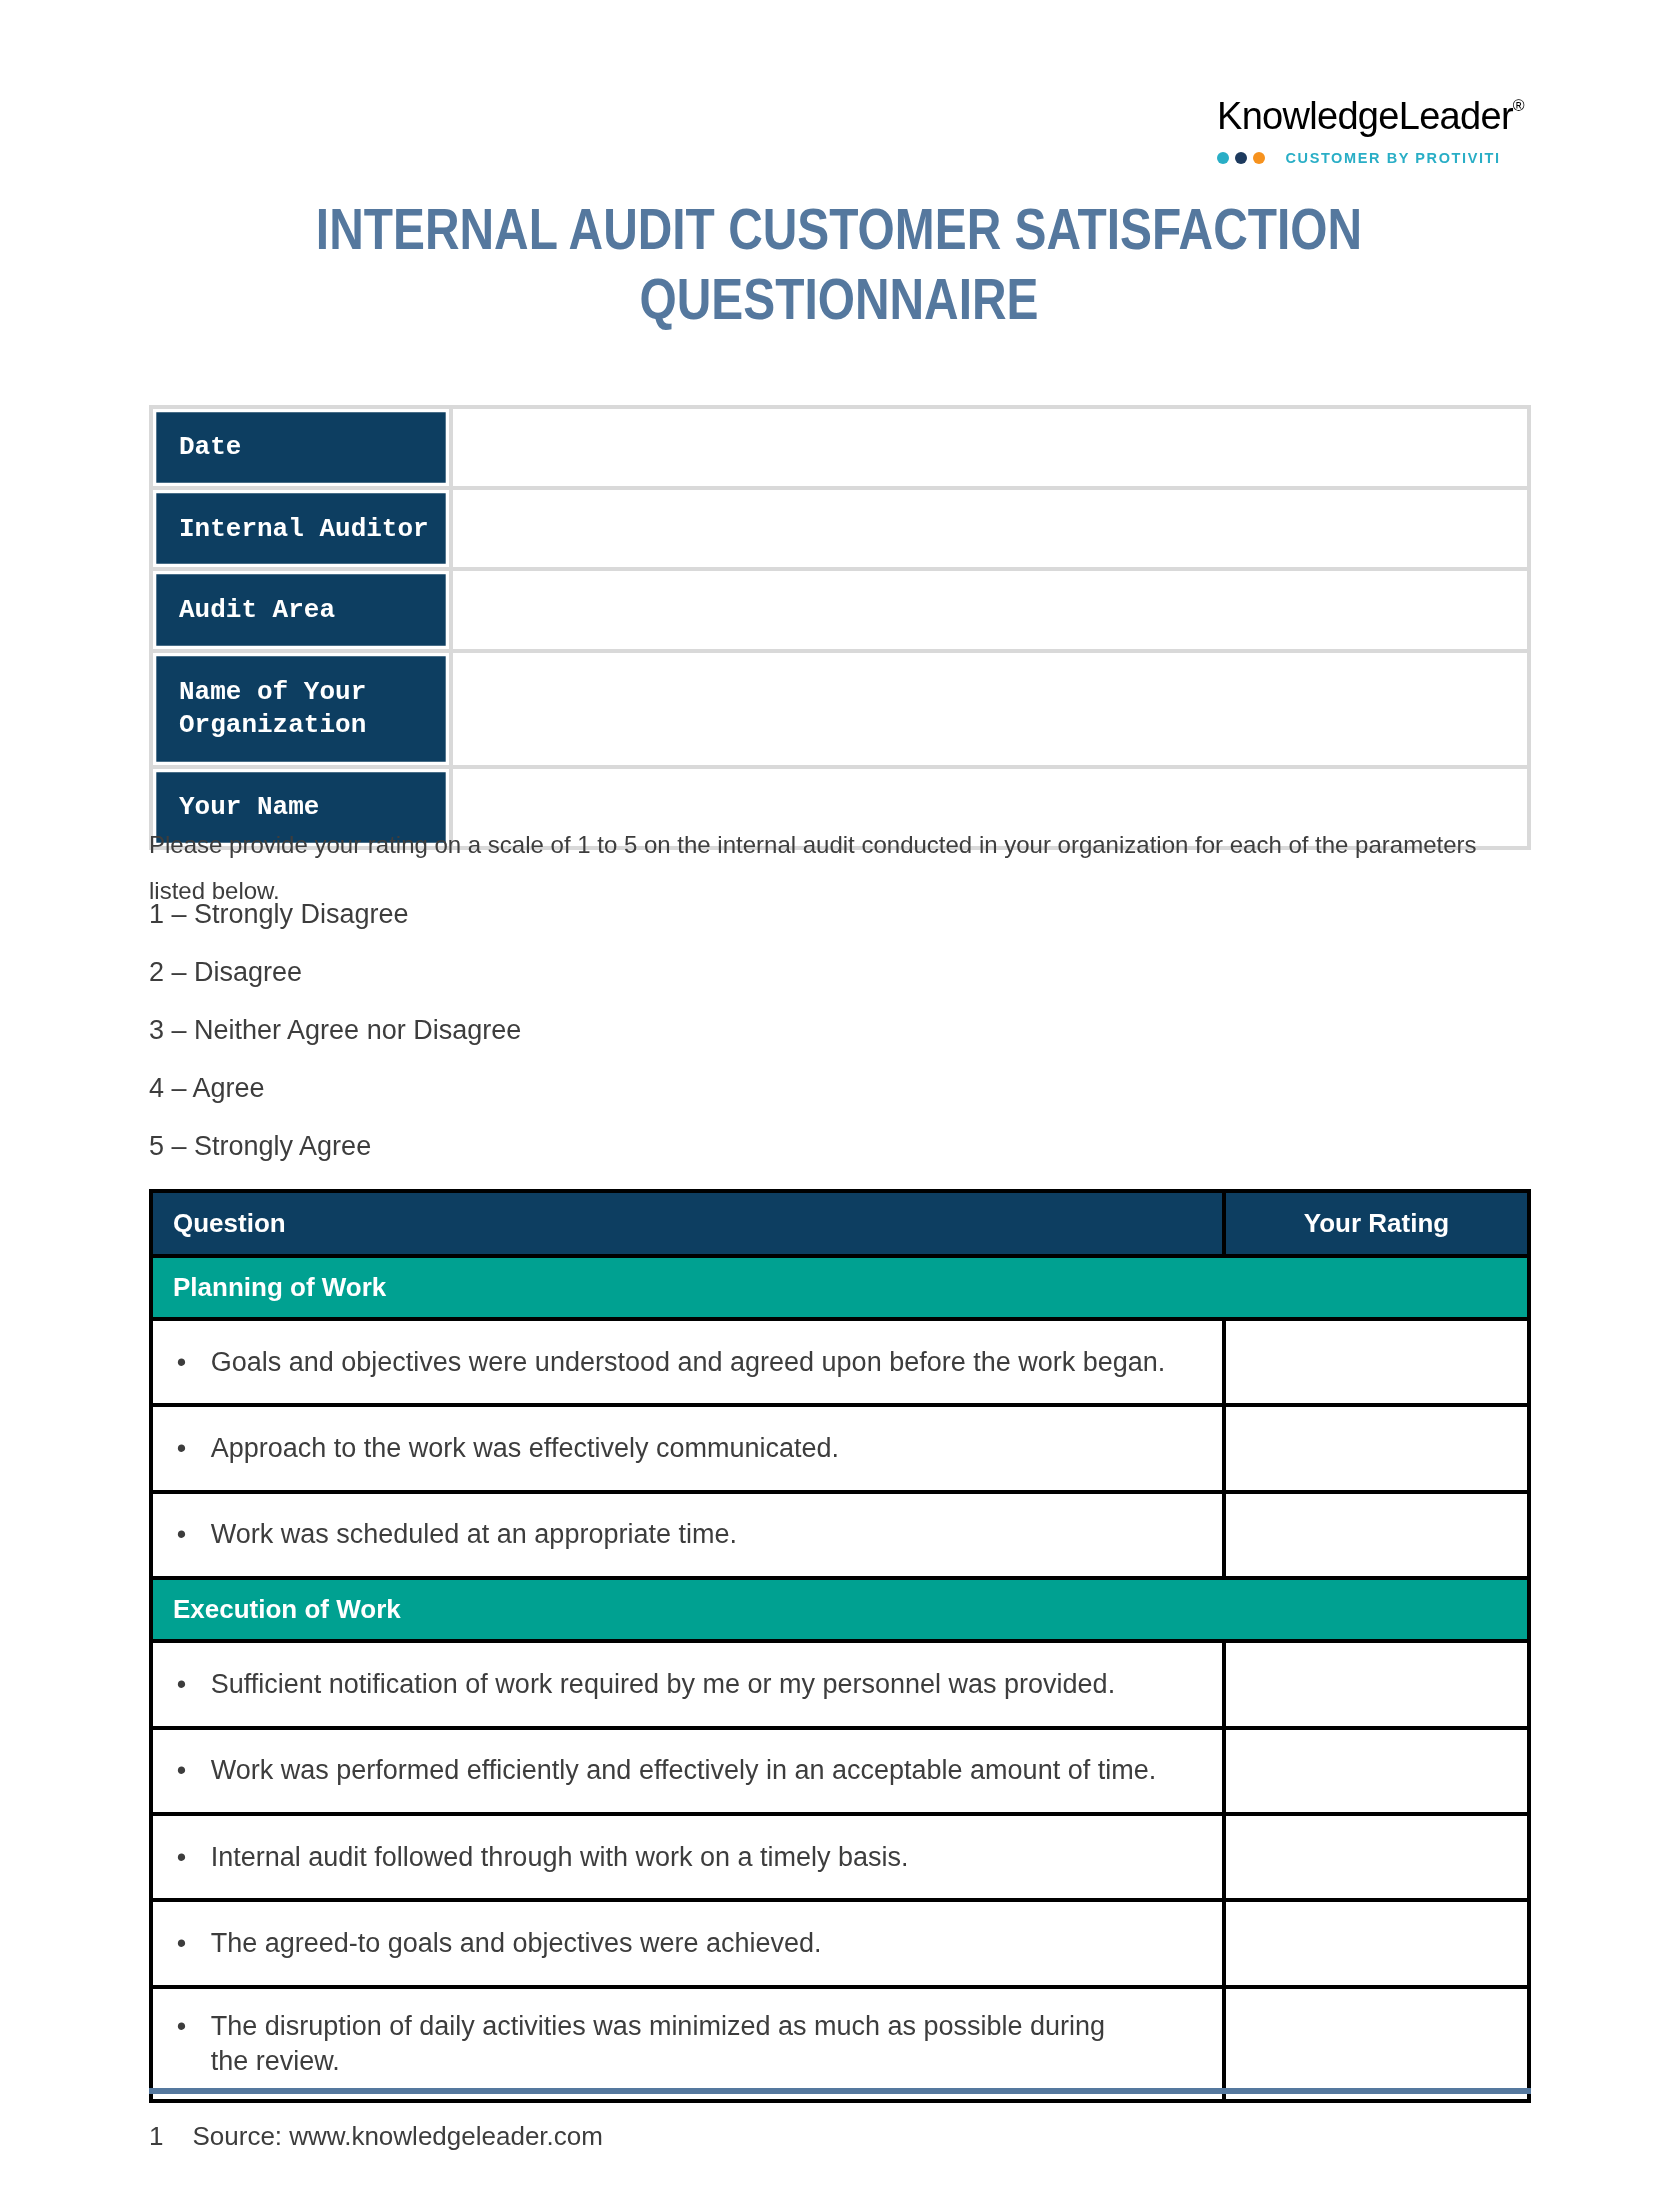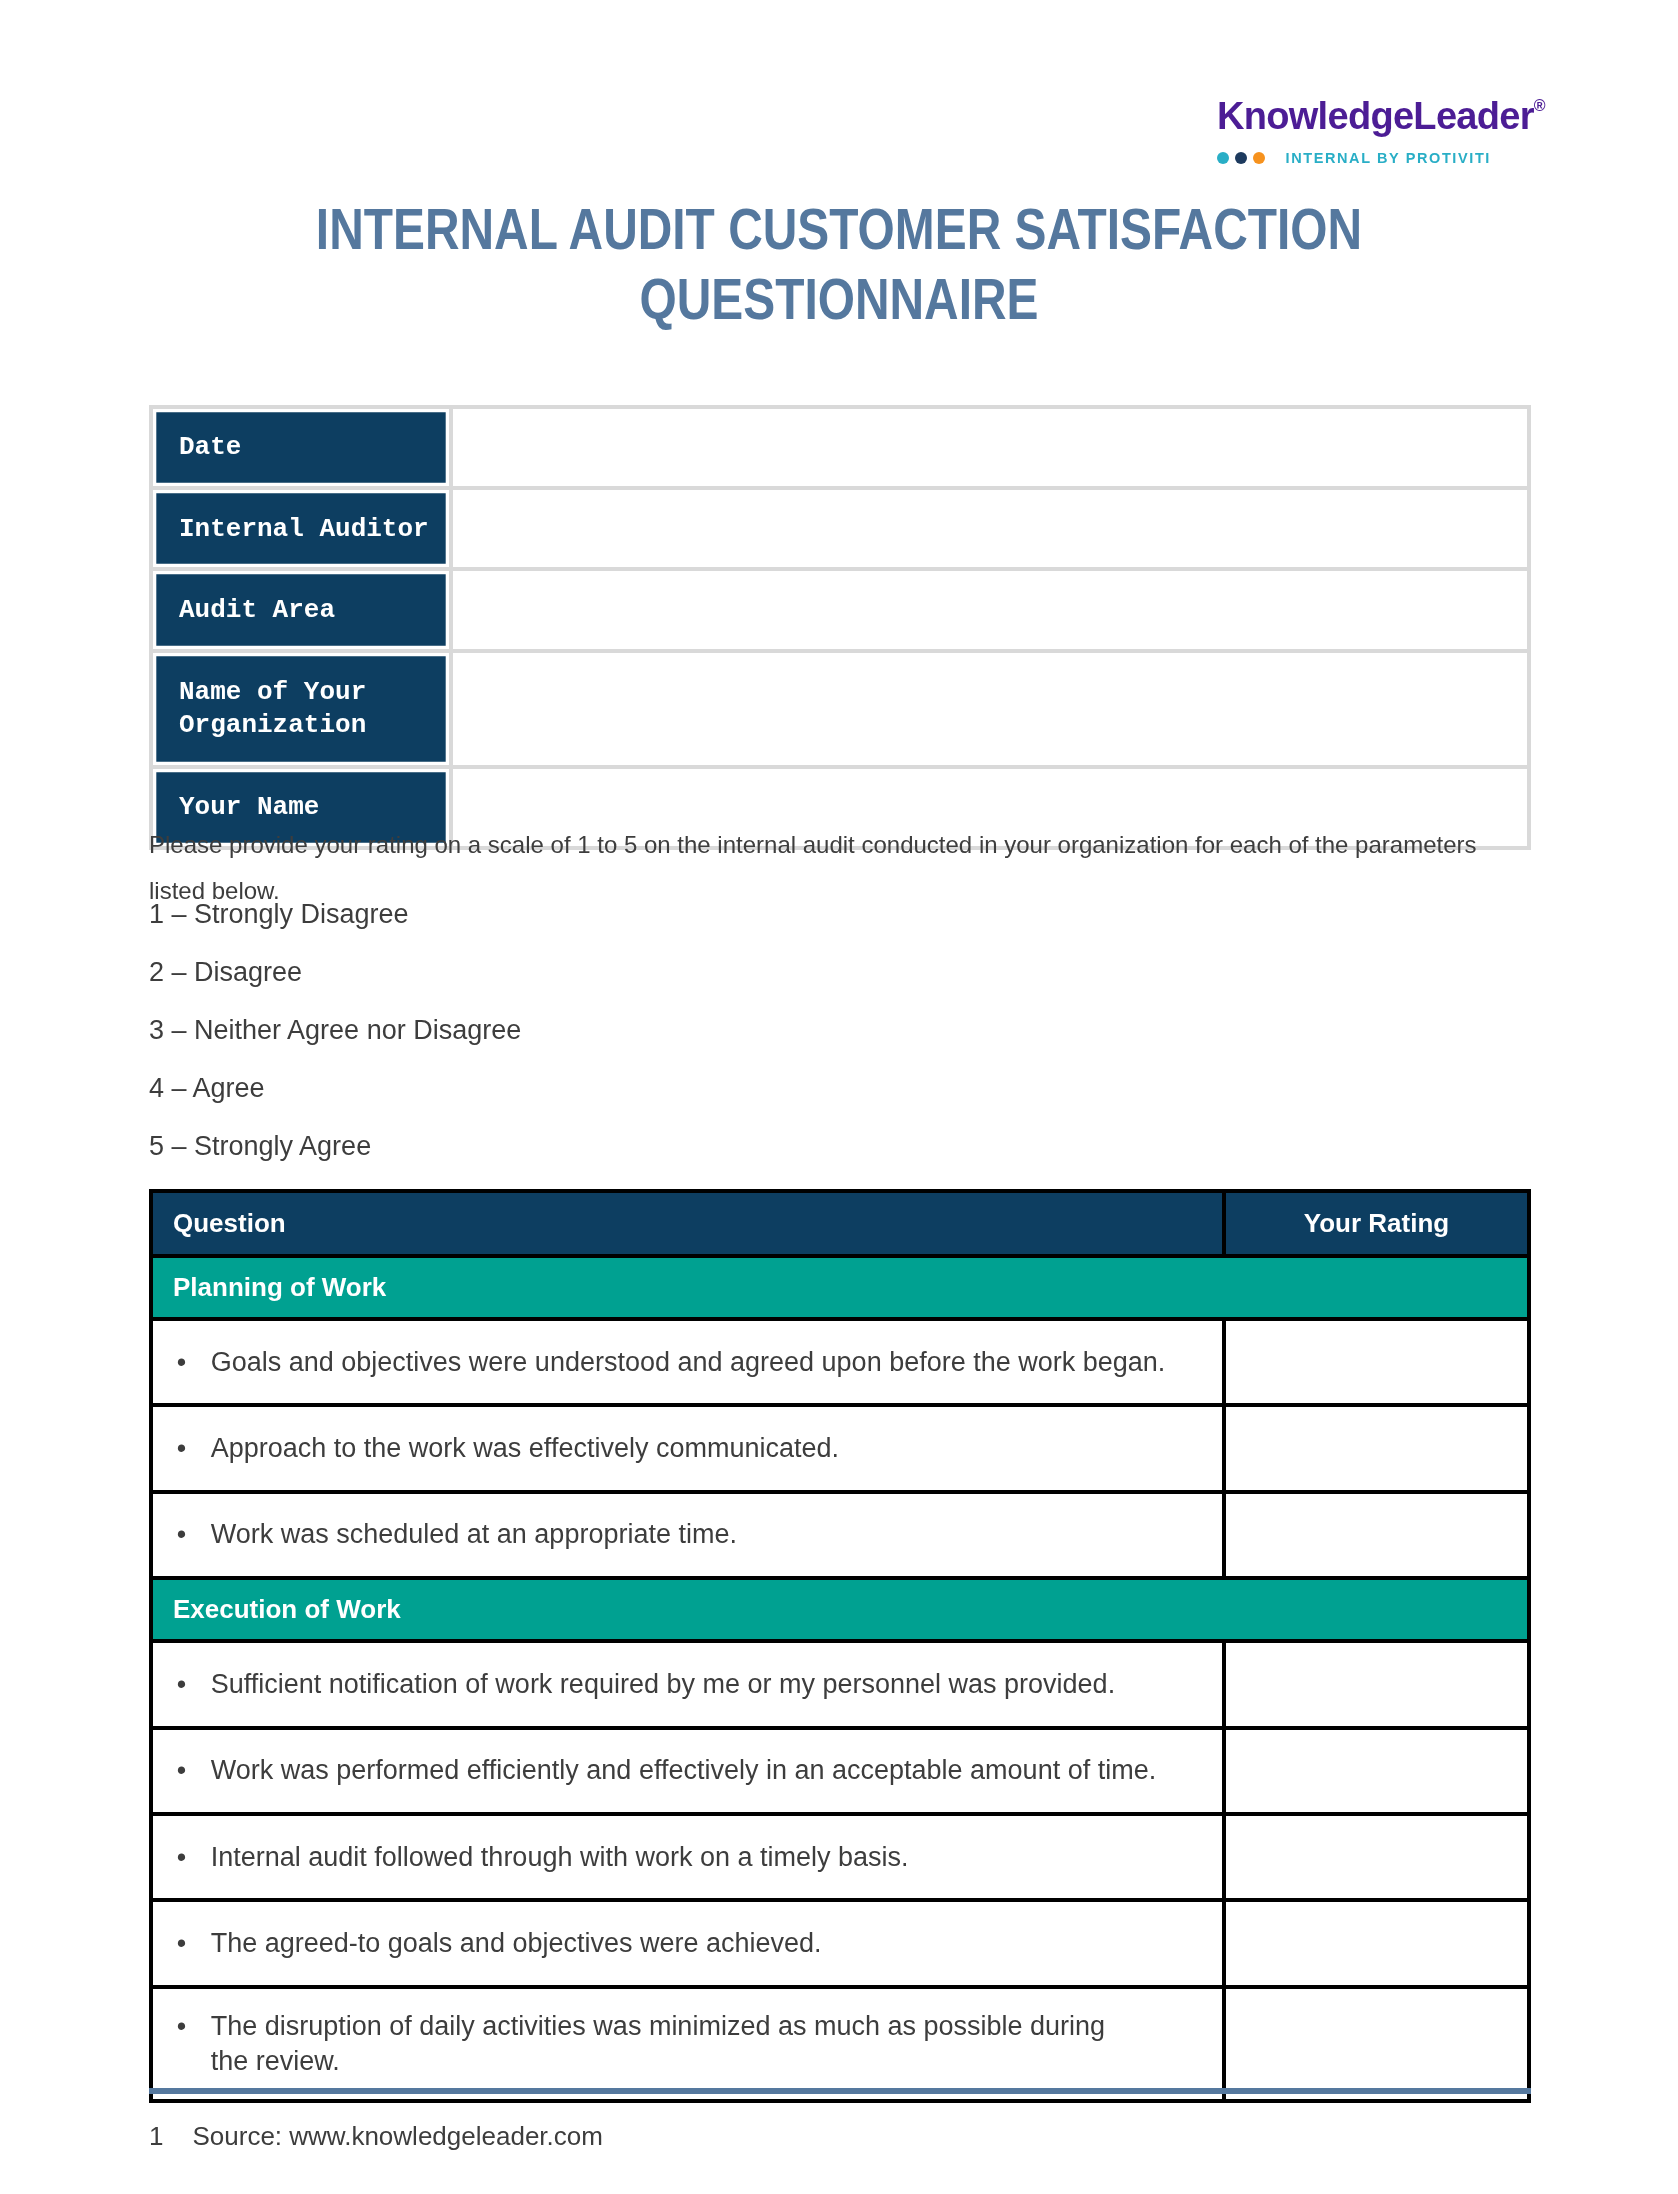--- a/index.html
+++ b/index.html
@@ -3,21 +3,21 @@
 <meta charset="utf-8">
 <style>
   html,body{margin:0;padding:0;background:#ffffff;}
   .page{
     position:relative;width:1678px;height:2194px;background:#ffffff;
     font-family:"Liberation Sans",sans-serif;color:#3d3d3d;overflow:hidden;
   }
 
   
   .logo{position:absolute;left:1217px;top:97px;}
-  .wordmark{font-size:38px;font-weight:bold;color:#4c1d95;letter-spacing:-0.7px;line-height:1;}
+  .wordmark{font-size:38px;font-weight:normal;color:#000000;letter-spacing:-0.7px;line-height:1;}
   .wordmark sup{font-size:16px;vertical-align:18.4px;letter-spacing:0;}
   .tagline{display:flex;align-items:center;margin-top:14.5px;}
   .dot{width:12px;height:12px;border-radius:50%;margin-right:6px;}
   .dot.cyan{background:#29aec6;}
   .dot.navy{background:#1d3a5e;}
   .dot.orange{background:#f6921e;}
   .tagline-text{font-size:14.5px;font-weight:bold;color:#29aec6;letter-spacing:1.6px;margin-left:14.5px;}
 
   
   .title{
@@ -72,21 +72,21 @@
 <body>
 
 <div class="page">
 
   <div class="logo">
     <div class="wordmark"><span>KnowledgeLeader</span><sup>®</sup></div>
     <div class="tagline">
       <span class="dot cyan"></span>
       <span class="dot navy"></span>
       <span class="dot orange"></span>
-      <span class="tagline-text">INTERNAL BY PROTIVITI</span>
+      <span class="tagline-text">CUSTOMER BY PROTIVITI</span>
     </div>
   </div>
 
   <div class="title">
     <div>INTERNAL AUDIT CUSTOMER SATISFACTION</div>
     <div>QUESTIONNAIRE</div>
   </div>
 
   <table class="info-table">
     <colgroup>

